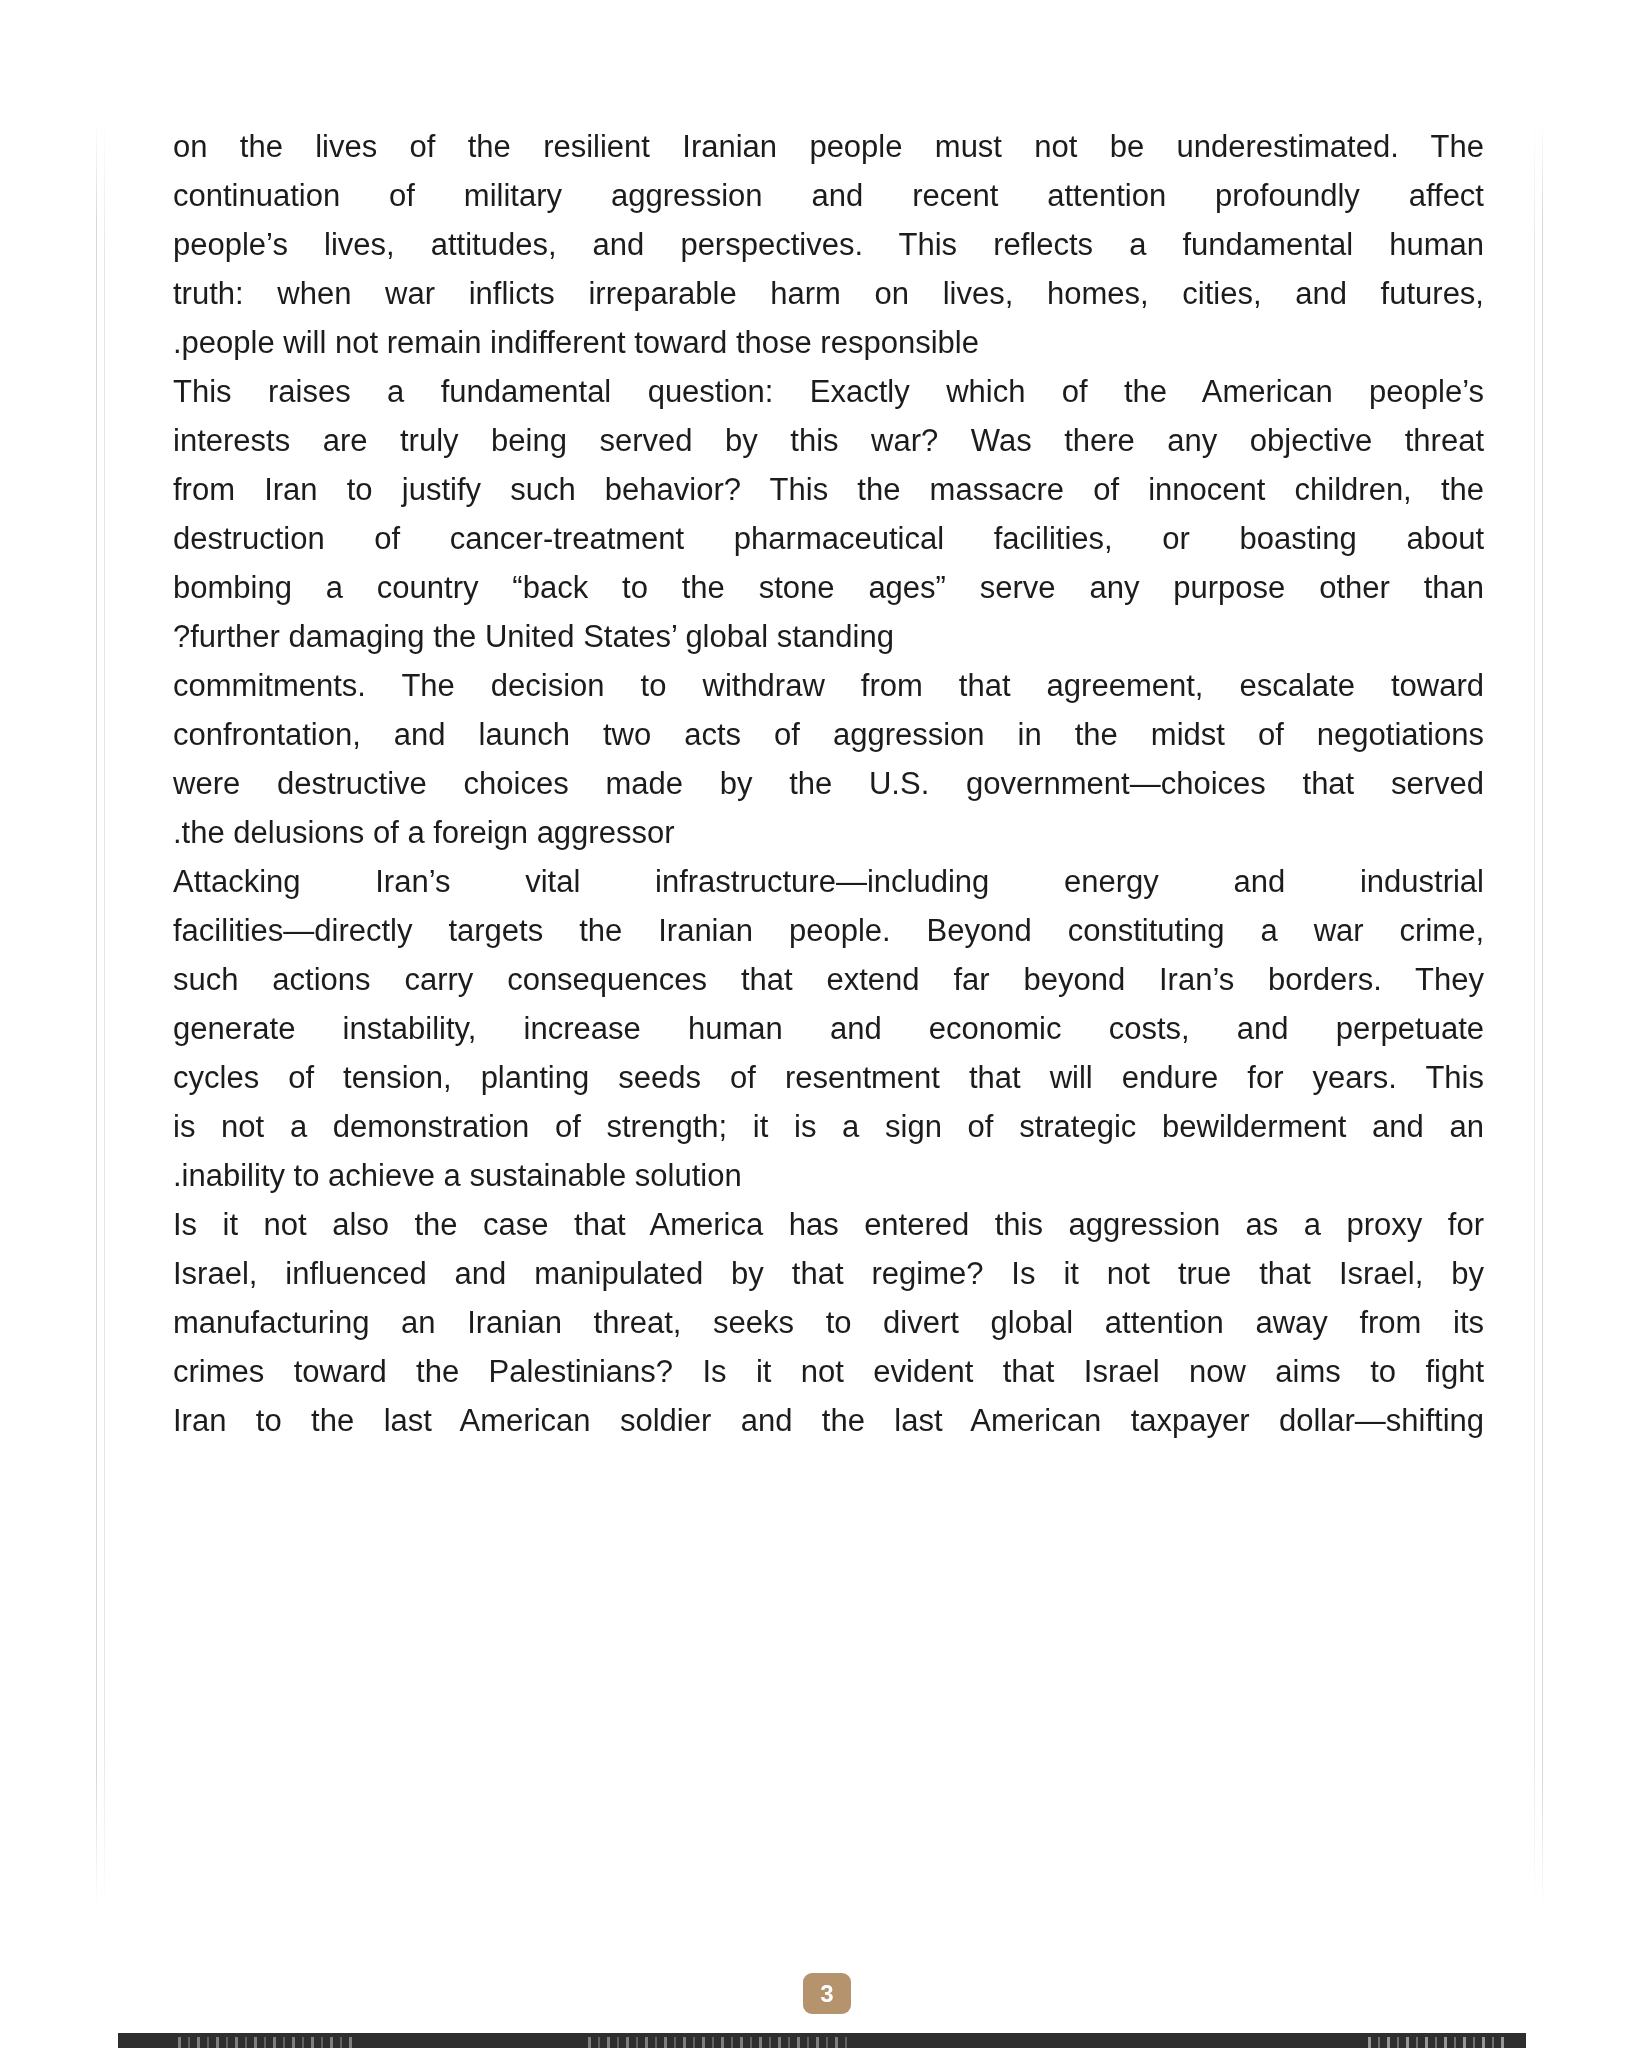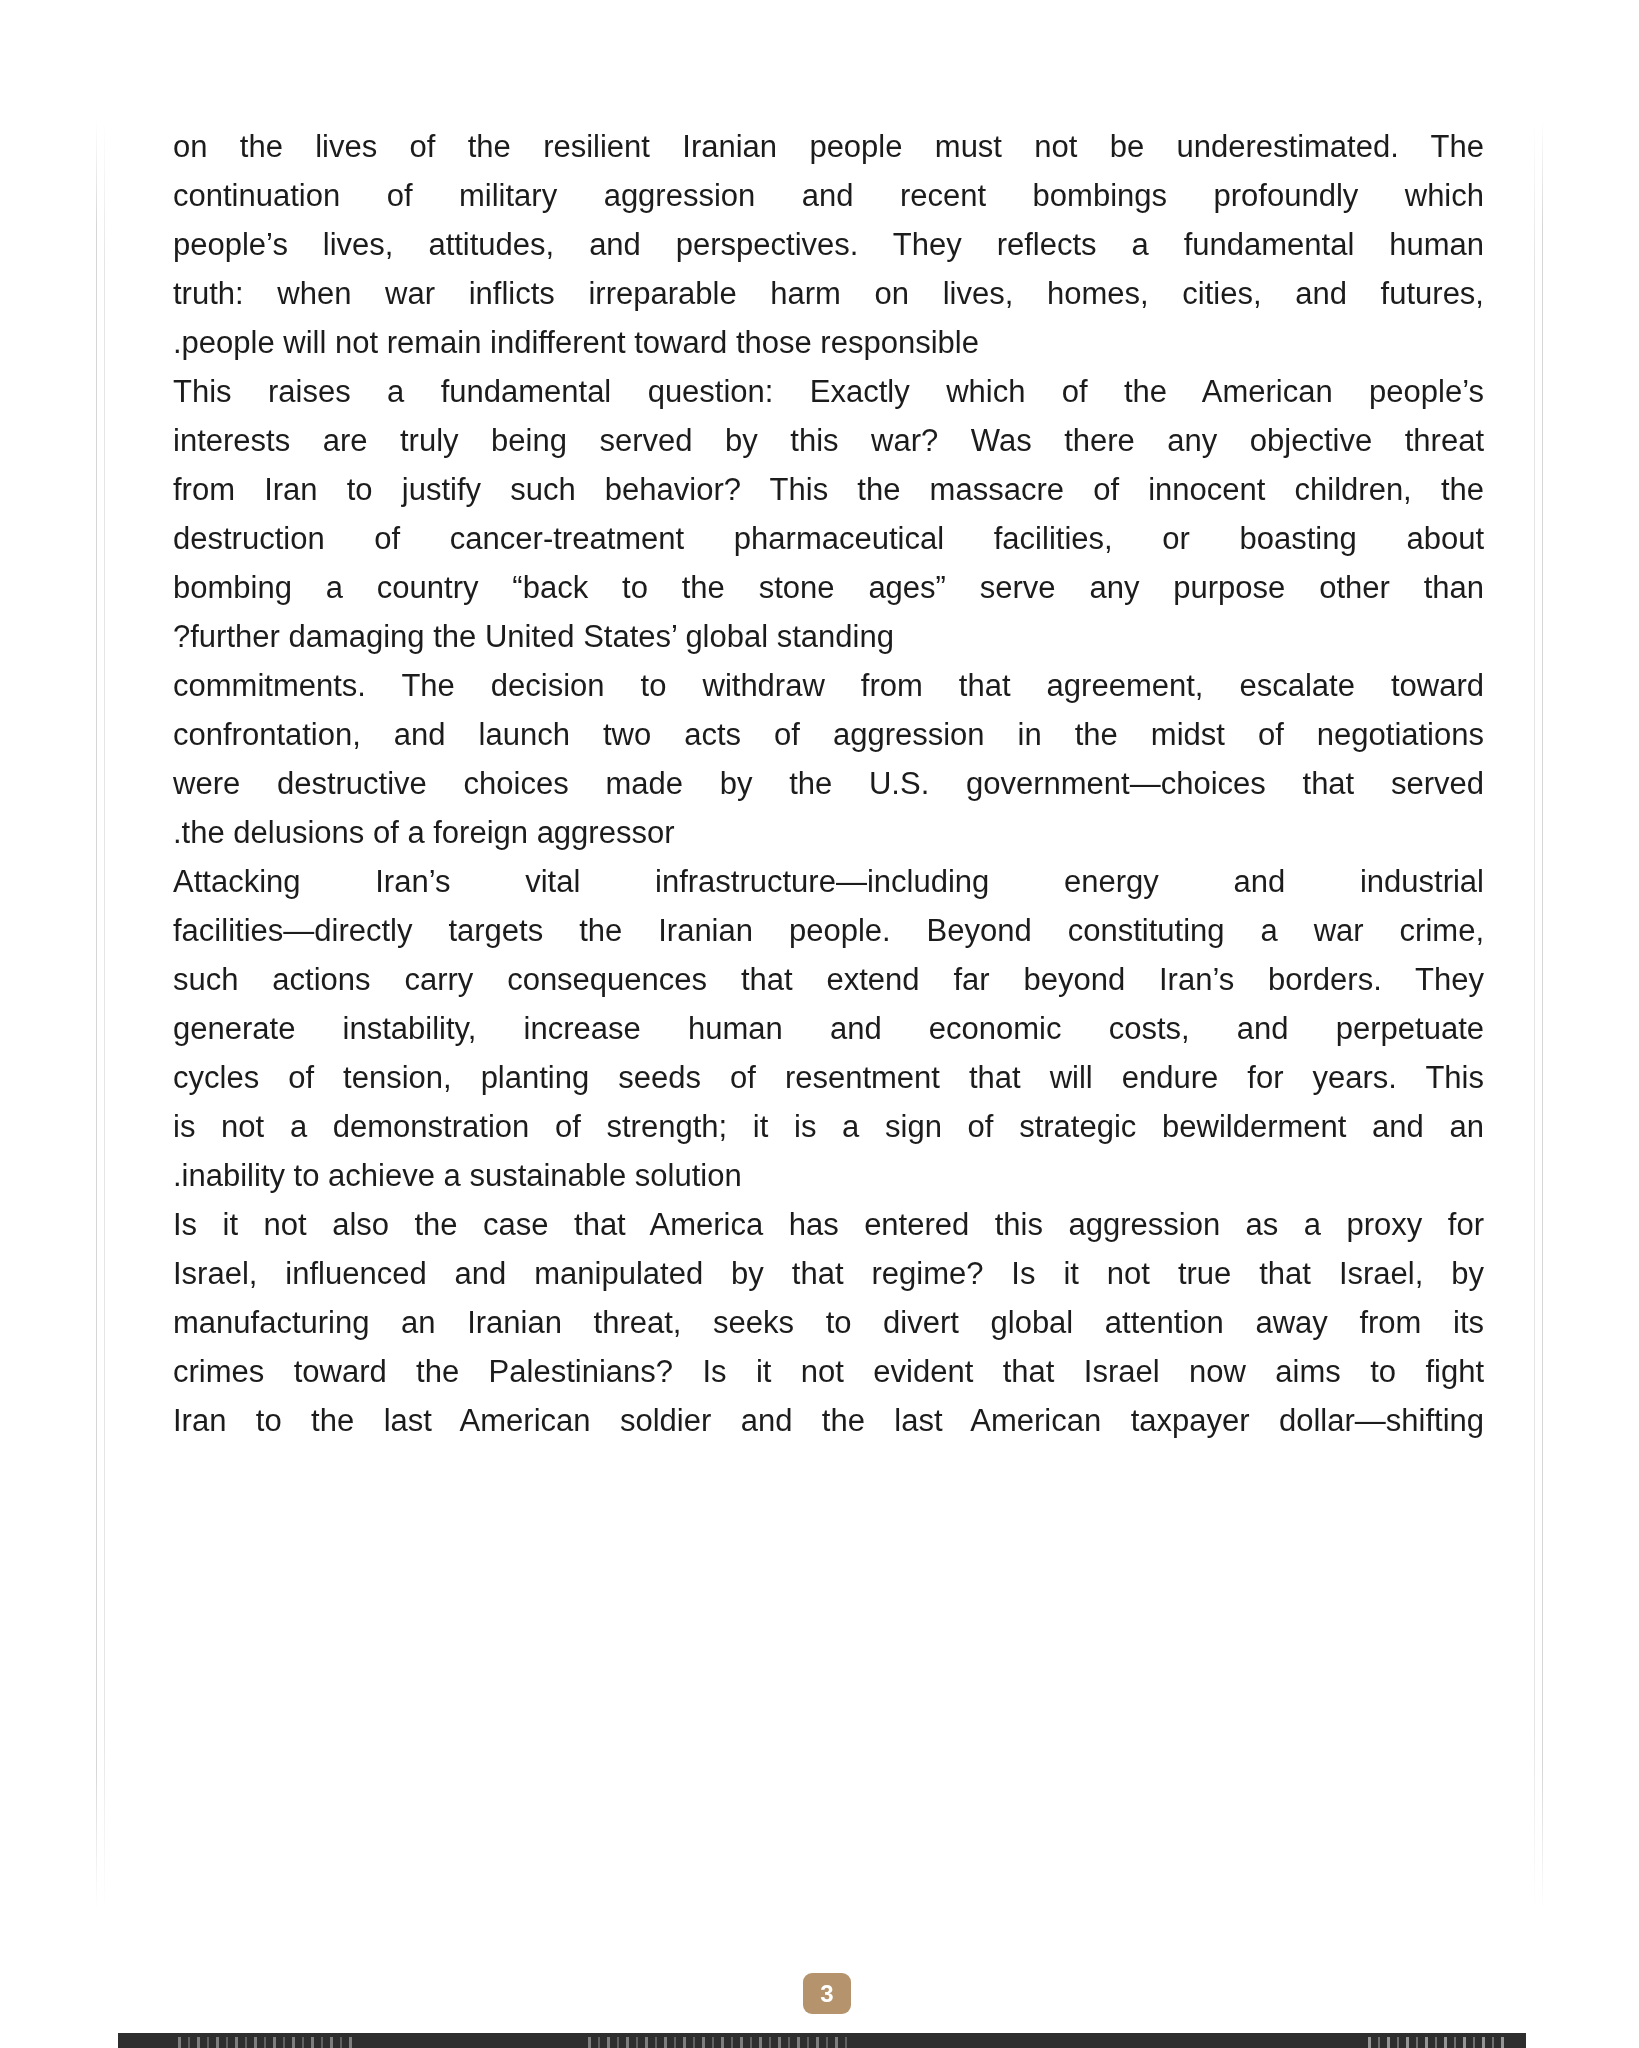--- a/index.html
+++ b/index.html
@@ -102,22 +102,22 @@
 <div class="page">
 
   <div class="edge-line edge-left-outer"></div>
   <div class="edge-line edge-left-inner"></div>
   <div class="edge-line edge-right-inner"></div>
   <div class="edge-line edge-right-outer"></div>
 
   <div class="content">
     <div class="paragraph">
         <div class="line">on the lives of the resilient Iranian people must not be underestimated. The</div>
-        <div class="line">continuation of military aggression and recent bombings profoundly which</div>
-        <div class="line">people’s lives, attitudes, and perspectives. They reflects a fundamental human</div>
+        <div class="line">continuation of military aggression and recent attention profoundly affect</div>
+        <div class="line">people’s lives, attitudes, and perspectives. This reflects a fundamental human</div>
         <div class="line">truth: when war inflicts irreparable harm on lives, homes, cities, and futures,</div>
         <div class="line last-short">.people will not remain indifferent toward those responsible</div>
       </div>
     <div class="paragraph">
         <div class="line">This raises a fundamental question: Exactly which of the American people’s</div>
         <div class="line">interests are truly being served by this war? Was there any objective threat</div>
         <div class="line">from Iran to justify such behavior? This the massacre of innocent children, the</div>
         <div class="line">destruction of cancer-treatment pharmaceutical facilities, or boasting about</div>
         <div class="line">bombing a country “back to the stone ages” serve any purpose other than</div>
         <div class="line last-short">?further damaging the United States’ global standing</div>

